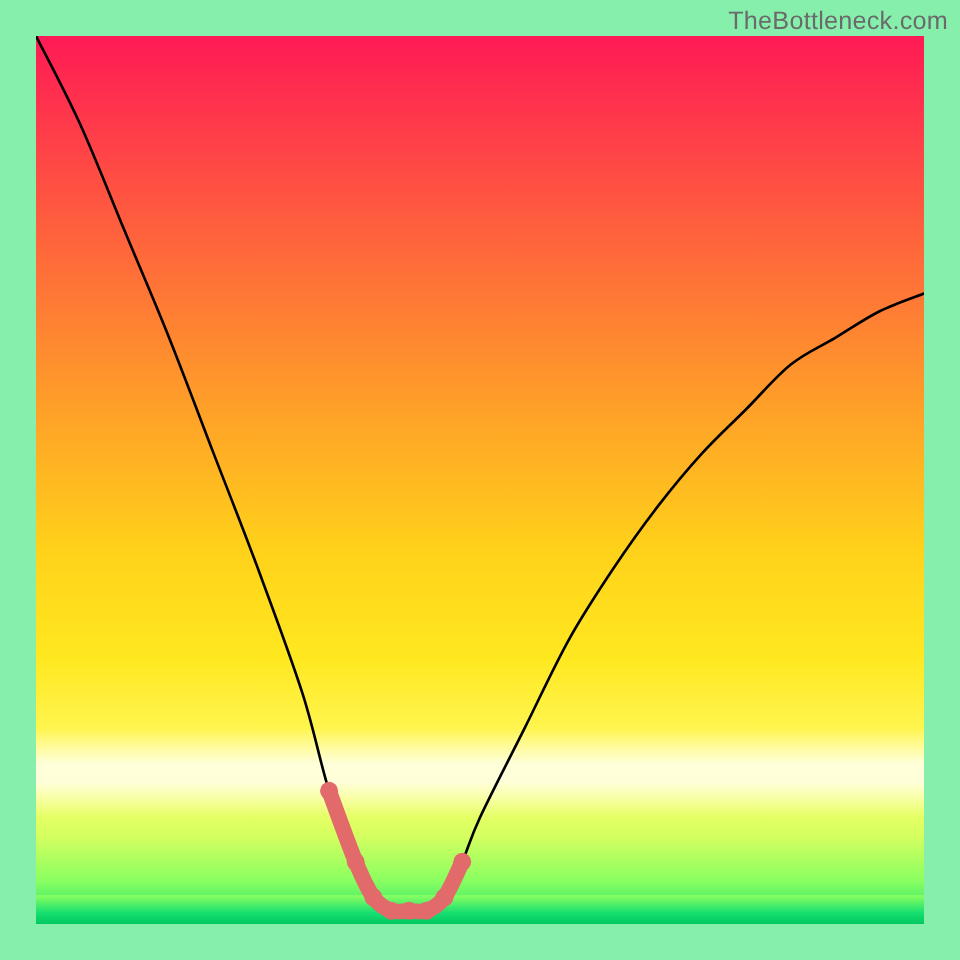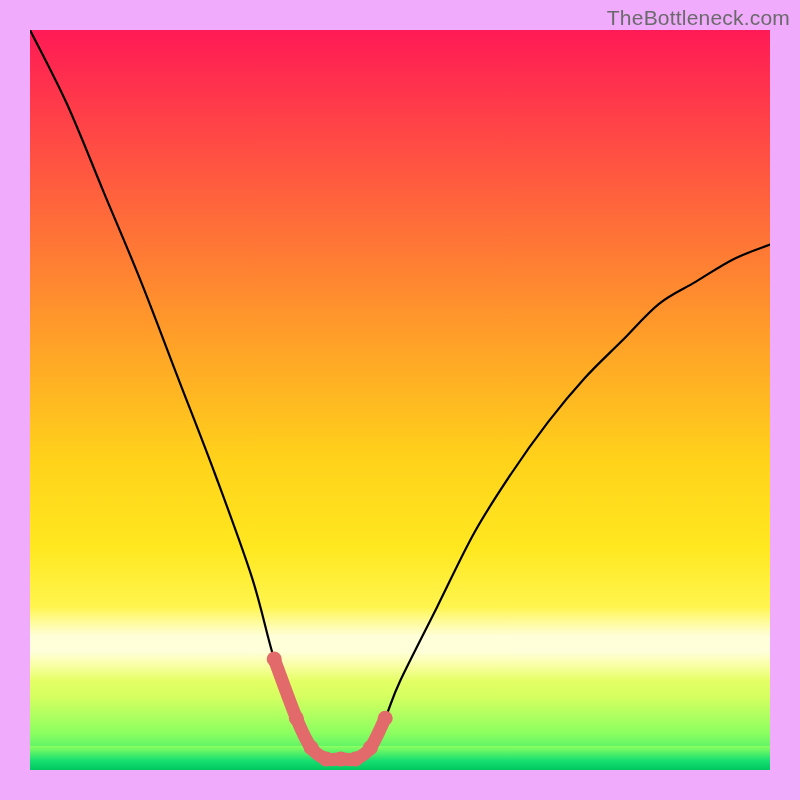--- a/index.html
+++ b/index.html
@@ -10,21 +10,21 @@
     background: #000;
     overflow: hidden;
     font-family: Arial, Helvetica, sans-serif;
   }
   .frame {
     position: absolute;
     top: 0;
     left: 0;
     width: 800px;
     height: 800px;
-    background: #f0abfc;
+    background: #86efac;
   }
   .plot {
     position: absolute;
     top: 30px;
     left: 30px;
     width: 740px;
     height: 740px;
     overflow: hidden;
   }
   .gradient-bg {

